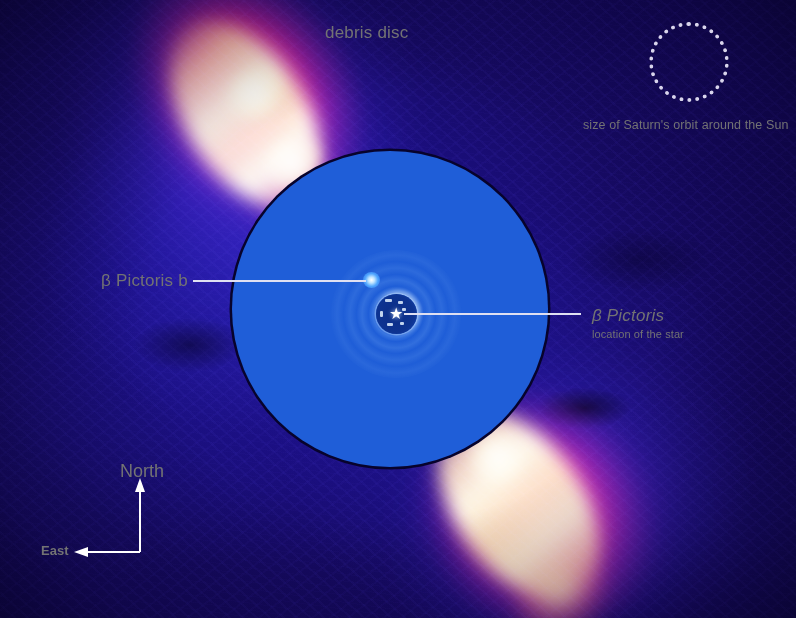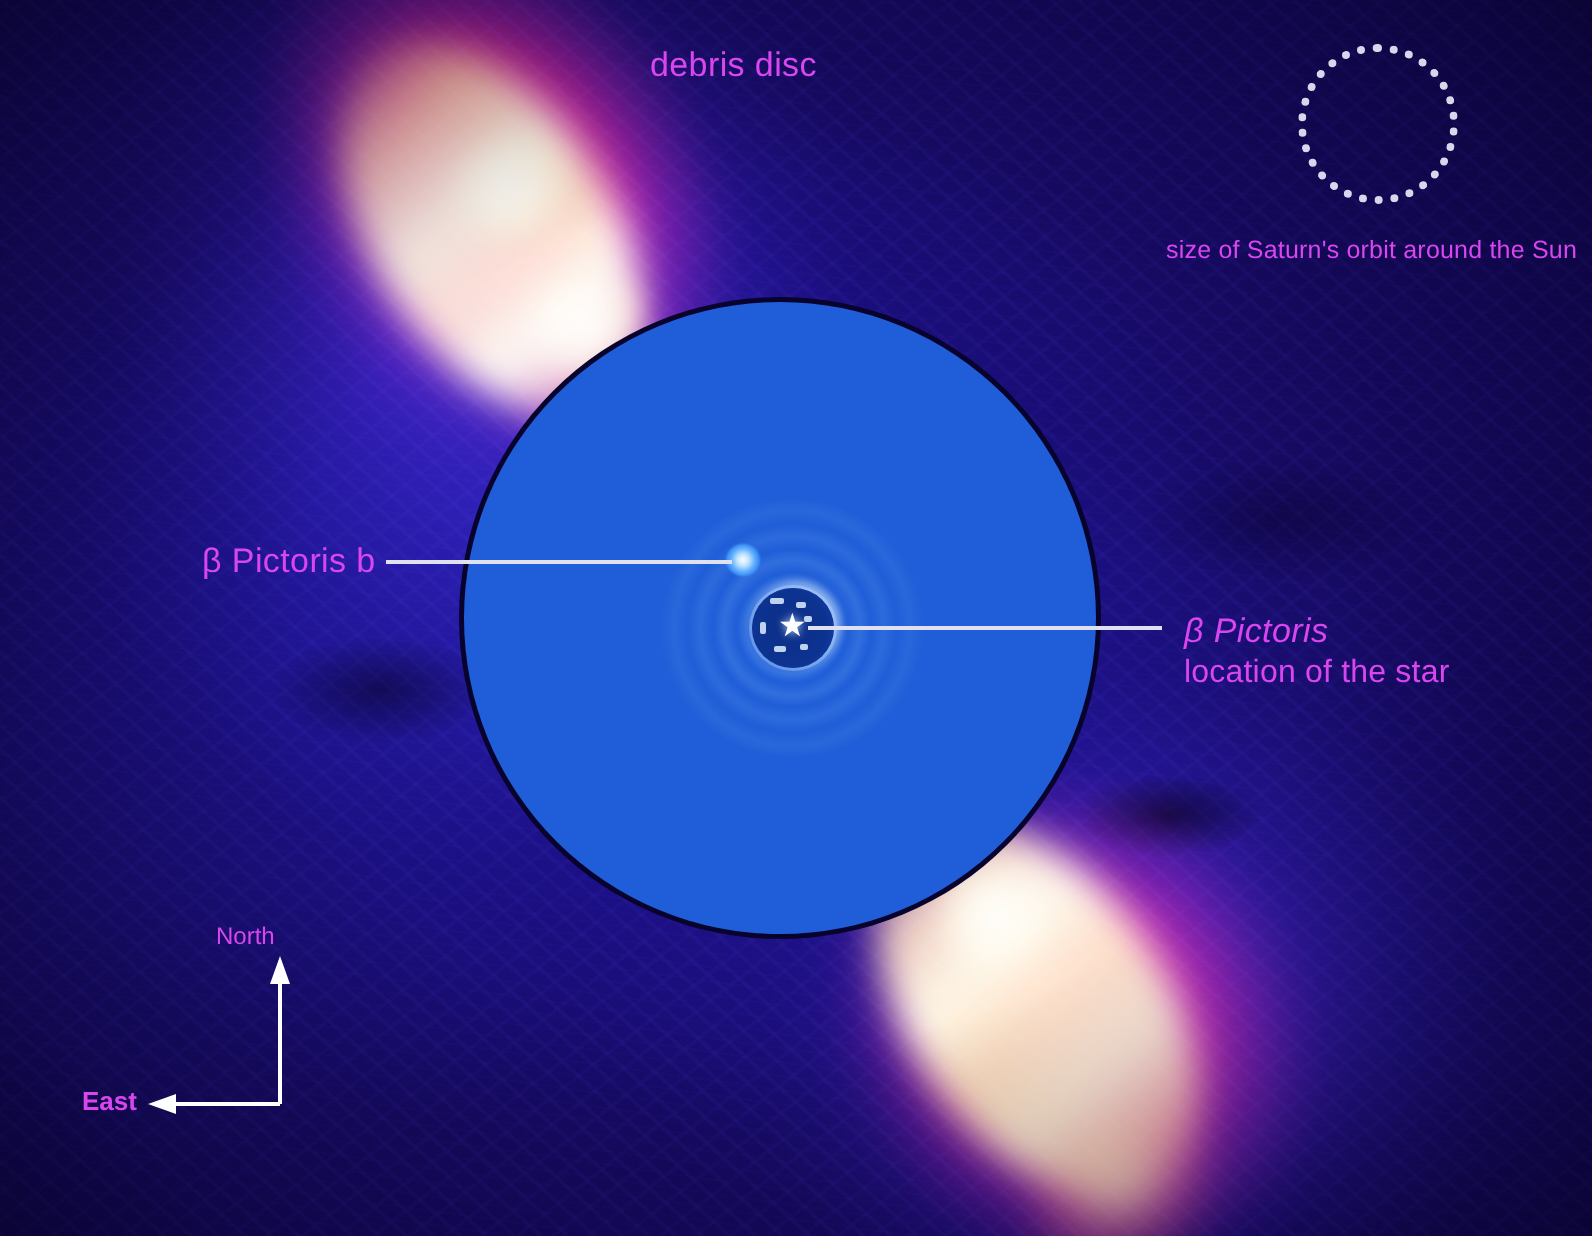--- a/index.html
+++ b/index.html
@@ -180,39 +180,39 @@
   }
   #planet-dot{
     position:absolute;left:363px;top:272px;width:17px;height:16px;
     border-radius:50%;
     background:radial-gradient(circle,#ffffff 0%,#bfe4ff 26%,#4fa5ff 55%,rgba(40,120,235,0) 100%);
     filter:blur(.4px);
   }
 
   
   .leader{position:absolute;background:#dfe0f2;height:2px;}
-  .label{position:absolute;color:#d946ef;white-space:nowrap;}
+  .label{position:absolute;color:#737373;white-space:nowrap;}
 
   #label-debris-disc{left:325px;top:23px;font-size:17px;letter-spacing:.2px;}
   #label-planet{left:101px;top:271px;font-size:17px;letter-spacing:.2px;}
   #leader-planet{left:193px;top:280px;width:173px;}
   #label-star{left:592px;top:306px;font-size:17px;letter-spacing:.2px;font-style:italic;}
-  #label-star-sub{left:592px;top:328px;font-size:16px;letter-spacing:.1px;}
+  #label-star-sub{left:592px;top:328px;font-size:11px;letter-spacing:.1px;}
   #leader-star{left:404px;top:313px;width:177px;}
 
   #label-saturn{left:583px;top:118px;font-size:12.5px;letter-spacing:.1px;}
   #saturn-circle{
     position:absolute;left:649px;top:22px;width:72px;height:72px;
     border-radius:50%;
     border:4px dotted rgba(235,232,250,.92);
   }
 
   
   #compass{position:absolute;left:0;top:0;}
-  #label-north{left:108px;top:461px;font-size:12px;}
+  #label-north{left:120px;top:461px;font-size:18px;}
   #label-east{left:41px;top:543px;font-size:13px;font-weight:bold;}
 </style>
 </head>
 <body>
 
 <div id="stage">
 
   <div class="bg-layer" id="bg-base"></div>
   <div class="bg-layer" id="bg-glow"></div>
   <div class="bg-layer" id="bg-streaks"></div>

